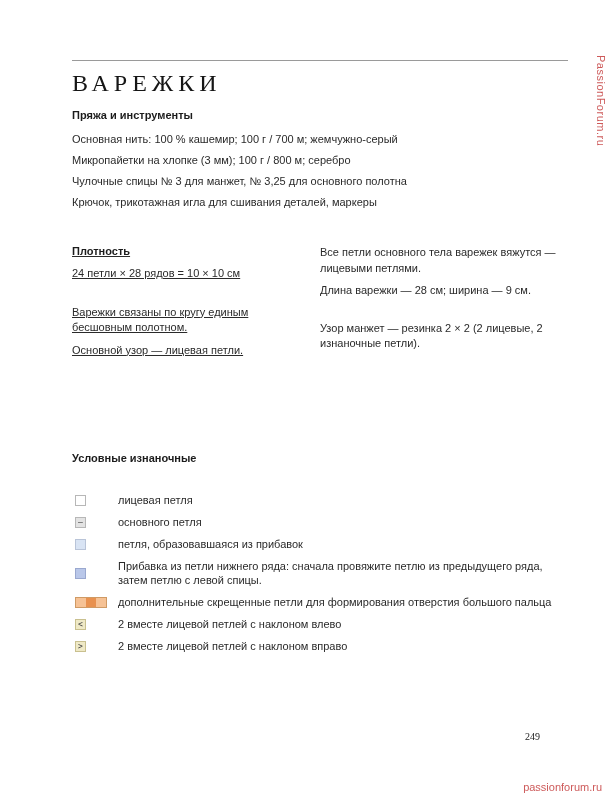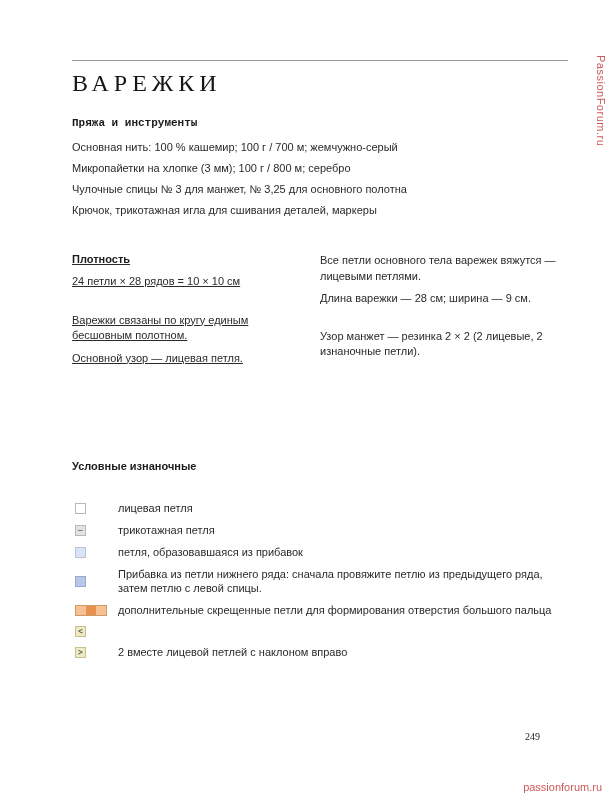--- a/index.html
+++ b/index.html
@@ -31,21 +31,21 @@
     letter-spacing: 5px;
     color: #161616;
   }
   .sec-heading {
     margin: 0;
     font-size: 11px;
     font-weight: bold;
     color: #1c1c1c;
     line-height: 14px;
   }
-  .tools-heading { margin-top: 19px; font-family: Liberation Mono, monospace; }
+  .tools-heading { margin-top: 11px; }
   .line {
     margin: 0;
     font-size: 11px;
     line-height: 21px;
     white-space: nowrap;
   }
   .tools-block { margin-top: 7px; }
 
   .gauge-columns {
     display: flex;
@@ -158,21 +158,21 @@
       <p class="line">Микропайетки на хлопке (3 мм); 100 г / 800 м; серебро</p>
       <p class="line">Чулочные спицы № 3 для манжет, № 3,25 для основного полотна</p>
       <p class="line">Крючок, трикотажная игла для сшивания деталей, маркеры</p>
     </div>
 
     <div class="gauge-columns">
       <div class="gauge-left">
         <h2 class="sec-heading">Плотность</h2>
         <p class="para p1">24 петли × 28 рядов = 10 × 10 см</p>
         <p class="para p2">Варежки связаны по кругу единым бесшовным полотном.</p>
-        <p class="para p3">Основной узор — лицевая петля.</p>
+        <p class="para p3">Основной узор — лицевая петли.</p>
       </div>
       <div class="gauge-right">
         <p class="para p1">Все петли основного тела варежек вяжутся — лицевыми петлями.</p>
         <p class="para p2">Длина варежки — 28 см; ширина — 9 см.</p>
         <p class="para p3">Узор манжет — резинка 2 × 2 (2 лицевые, 2 изнаночные петли).</p>
       </div>
     </div>
 
     <h2 class="sec-heading legend-heading">Условные изнаночные</h2>
 
@@ -182,21 +182,21 @@
         <span class="sym-wrap">
           <span class="sym"></span>
         </span>
         <span class="legend-label">лицевая петля</span>
       </div>
 
       <div class="legend-row">
         <span class="sym-wrap">
           <span class="sym sym-purl">–</span>
         </span>
-        <span class="legend-label">трикотажная петля</span>
+        <span class="legend-label">основного петля</span>
       </div>
 
       <div class="legend-row">
         <span class="sym-wrap">
           <span class="sym sym-blue"></span>
         </span>
         <span class="legend-label">петля, образовавшаяся из прибавок</span>
       </div>
 
       <div class="legend-row">
@@ -214,20 +214,21 @@
               <i class="cell-light"></i>
             </span>
         </span>
         <span class="legend-label">дополнительные скрещенные петли для формирования отверстия большого пальца</span>
       </div>
 
       <div class="legend-row">
         <span class="sym-wrap">
           <span class="sym sym-yellow">&lt;</span>
         </span>
+        <span class="legend-label">2 вместе лицевой петлей с наклоном влево</span>
       </div>
 
       <div class="legend-row">
         <span class="sym-wrap">
           <span class="sym sym-yellow">&gt;</span>
         </span>
         <span class="legend-label">2 вместе лицевой петлей с наклоном вправо</span>
       </div>
 
     </div>

